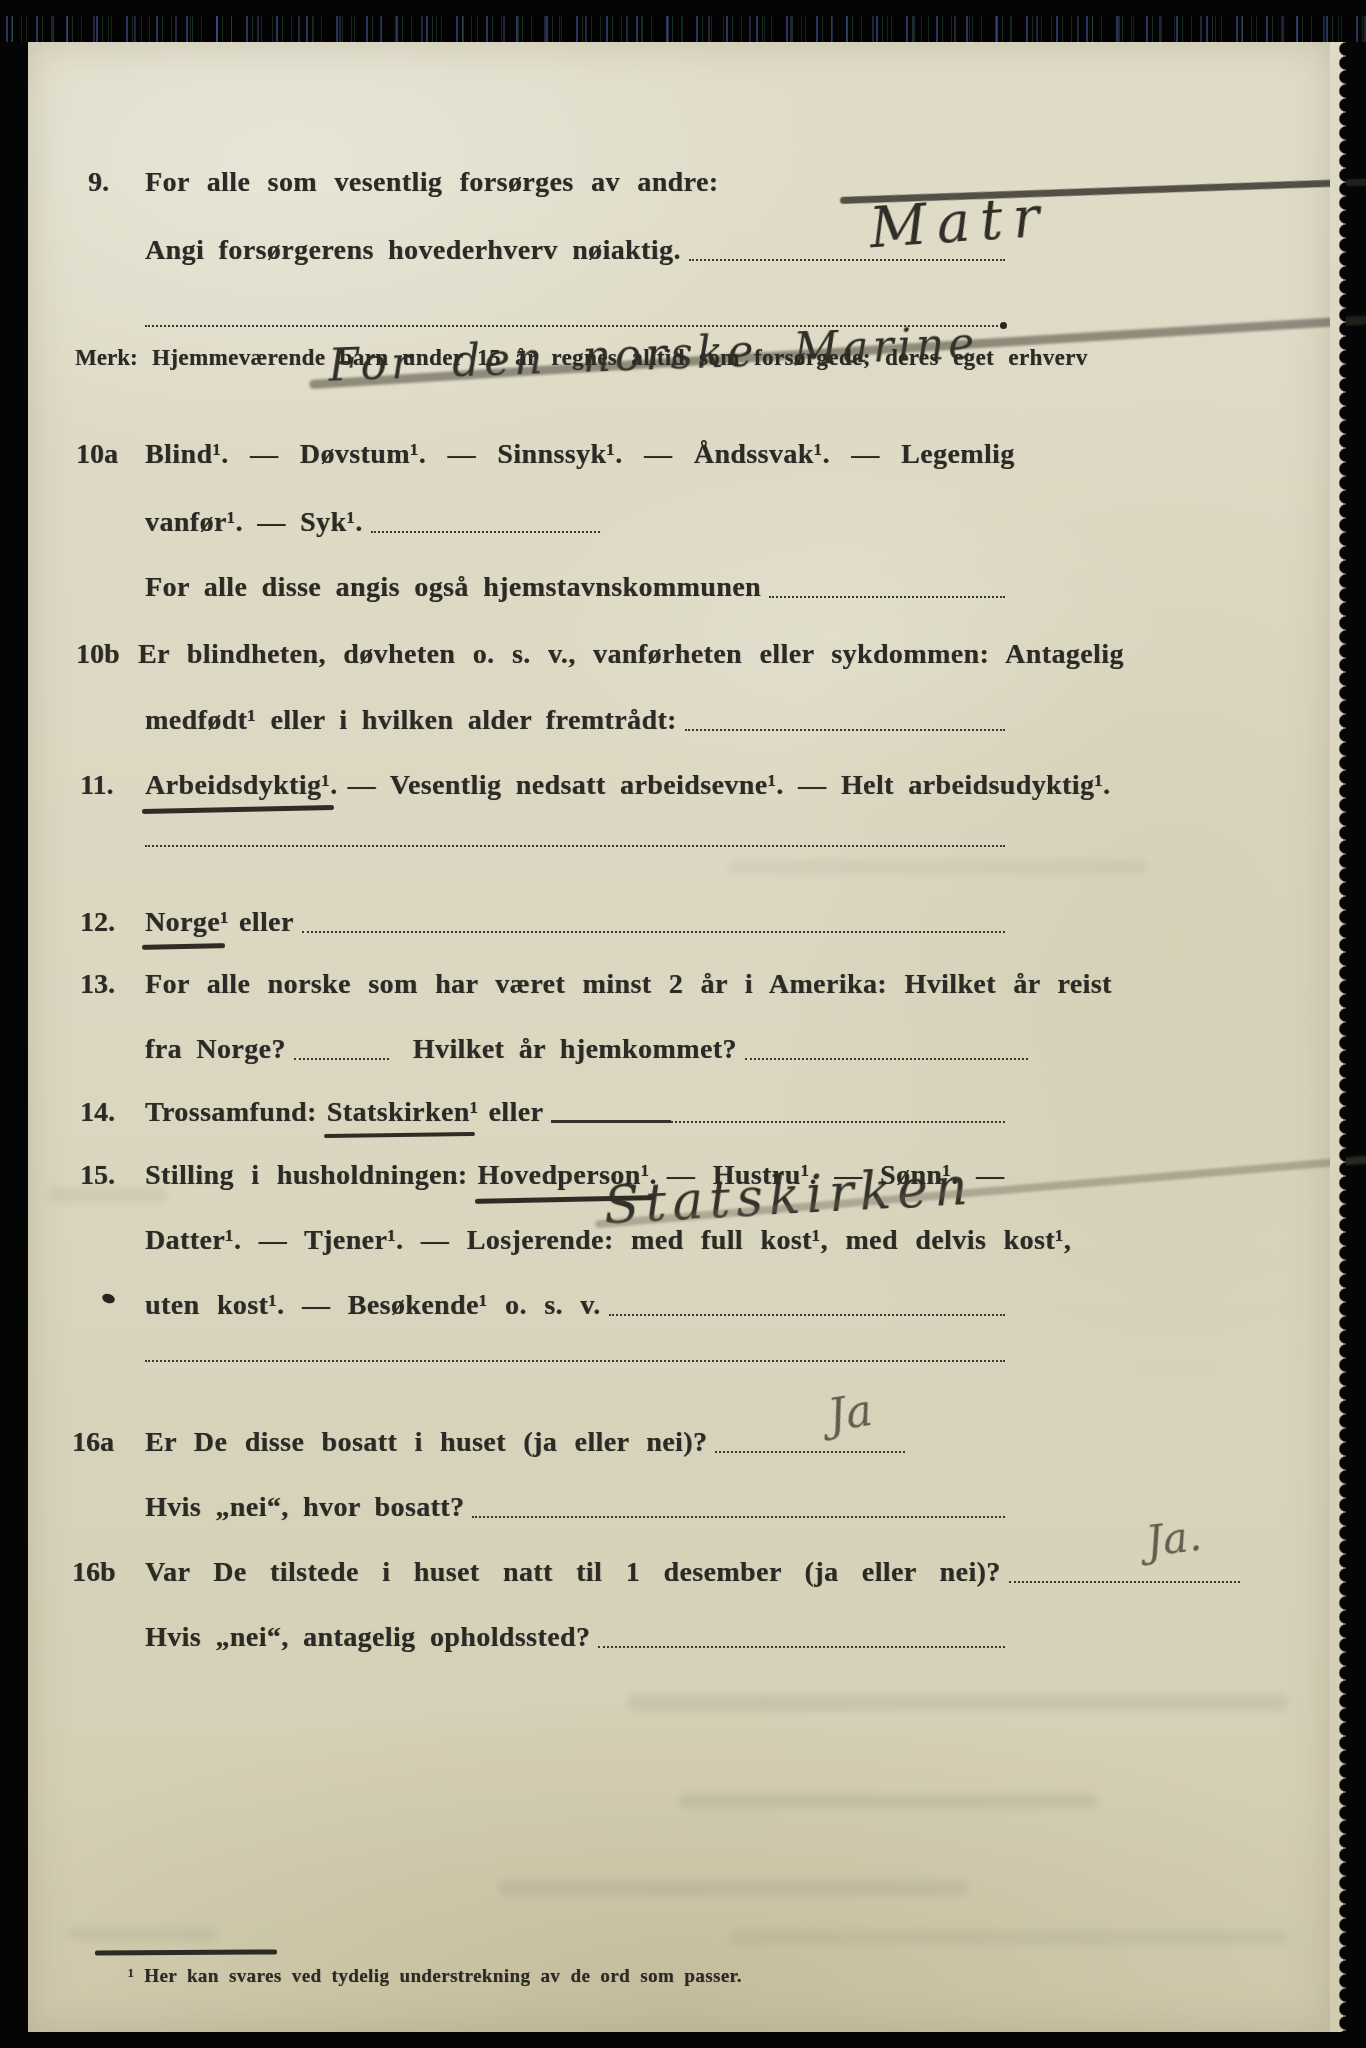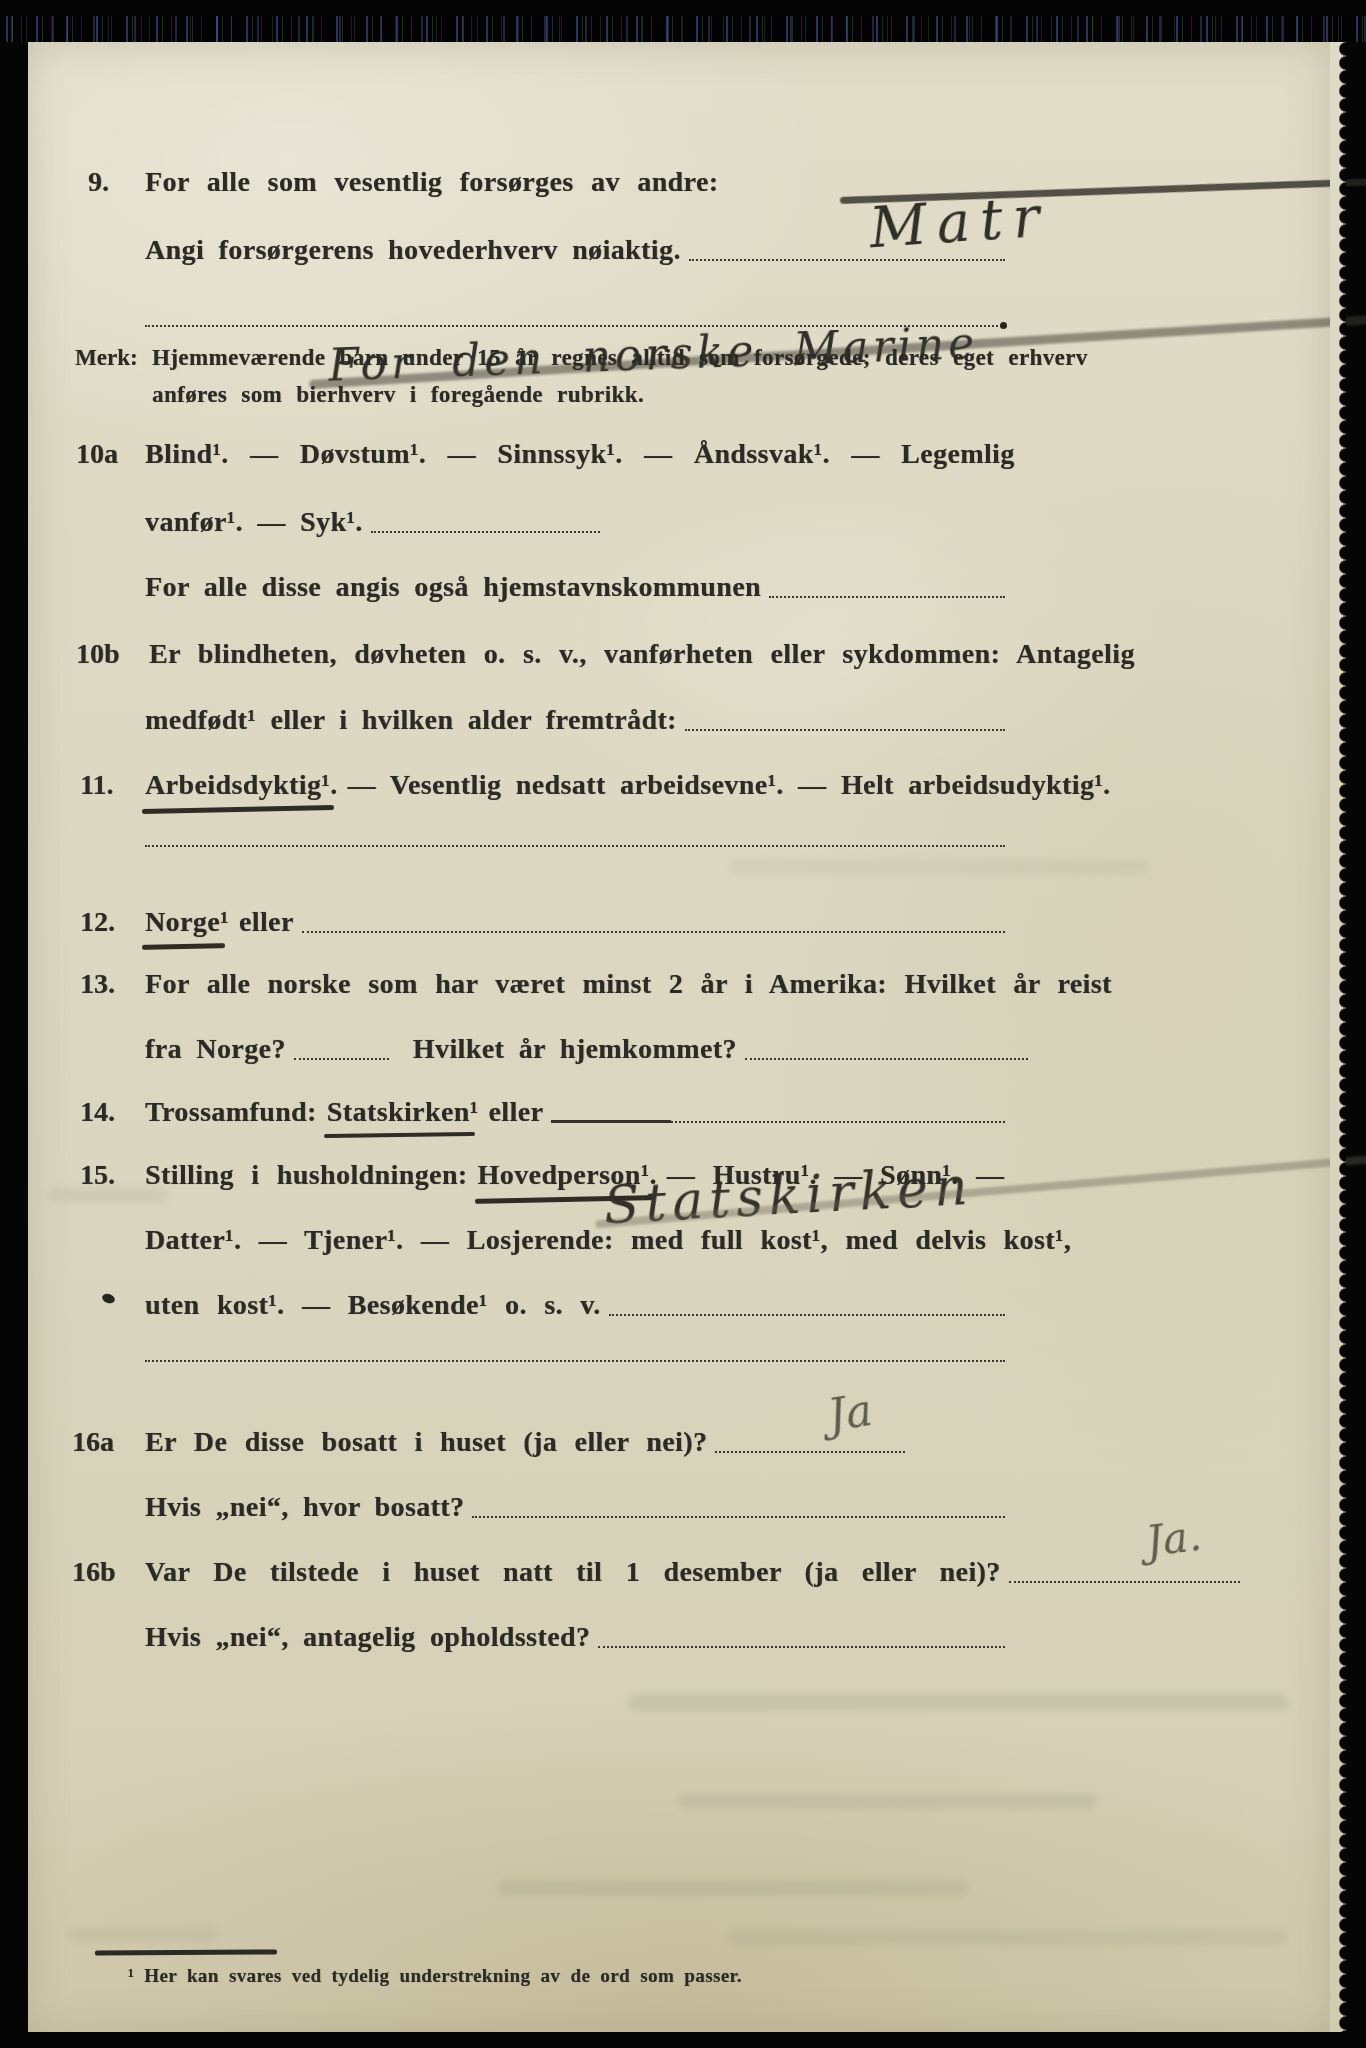--- a/index.html
+++ b/index.html
@@ -95,39 +95,36 @@
     </div>
     <div class="hw hw1 hw-strike" style="left:840px;top:108px">Matr</div>
     <div class="hw hw2 hw-strike" style="left:300px;top:210px">For den norske Marine</div>
     <div class="dotline" style="left:117px;top:283px;width:860px"></div>
     <div class="inkdot" style="left:972px;top:280px;width:7px;height:7px"></div>
 
     <span class="qnum small" style="left:47px;top:301px">Merk:</span>
     <div class="row" style="left:124px;top:301px">
       <span class="ptext small">Hjemmeværende barn under 15 år regnes alltid som forsørgede; deres eget erhverv</span>
     </div>
-    <div class="row" style="left:124px;top:338px">
-      <span class="ptext small">anføres som bierhverv i foregående rubrikk.</span>
-    </div>
 
     <span class="qnum" style="left:48px;top:395px">10a</span>
     <div class="row" style="left:117px;top:395px">
       <span class="ptext ws-wide">Blind¹. — Døvstum¹. — Sinnssyk¹. — Åndssvak¹. — Legemlig</span>
     </div>
     <div class="row" style="left:117px;top:463px;width:455px">
       <span class="ptext">vanfør¹. — Syk¹.</span>
       <span class="lead"></span>
     </div>
     <div class="row" style="left:117px;top:528px;width:860px">
       <span class="ptext">For alle disse angis også hjemstavnskommunen</span>
       <span class="lead"></span>
     </div>
 
     <span class="qnum" style="left:48px;top:595px">10b</span>
-    <div class="row" style="left:121px;top:595px">
+    <div class="row" style="left:110px;top:595px">
       <span class="ptext ws-mid">Er blindheten, døvheten o. s. v., vanførheten eller sykdommen: Antagelig</span>
     </div>
     <div class="row" style="left:117px;top:661px;width:860px">
       <span class="ptext">medfødt¹ eller i hvilken alder fremtrådt:</span>
       <span class="lead"></span>
     </div>
 
     <span class="qnum" style="left:52px;top:726px">11.</span>
     <div class="row" style="left:117px;top:726px">
       <span class="ptext seg hand-underline">Arbeidsdyktig¹.</span>

